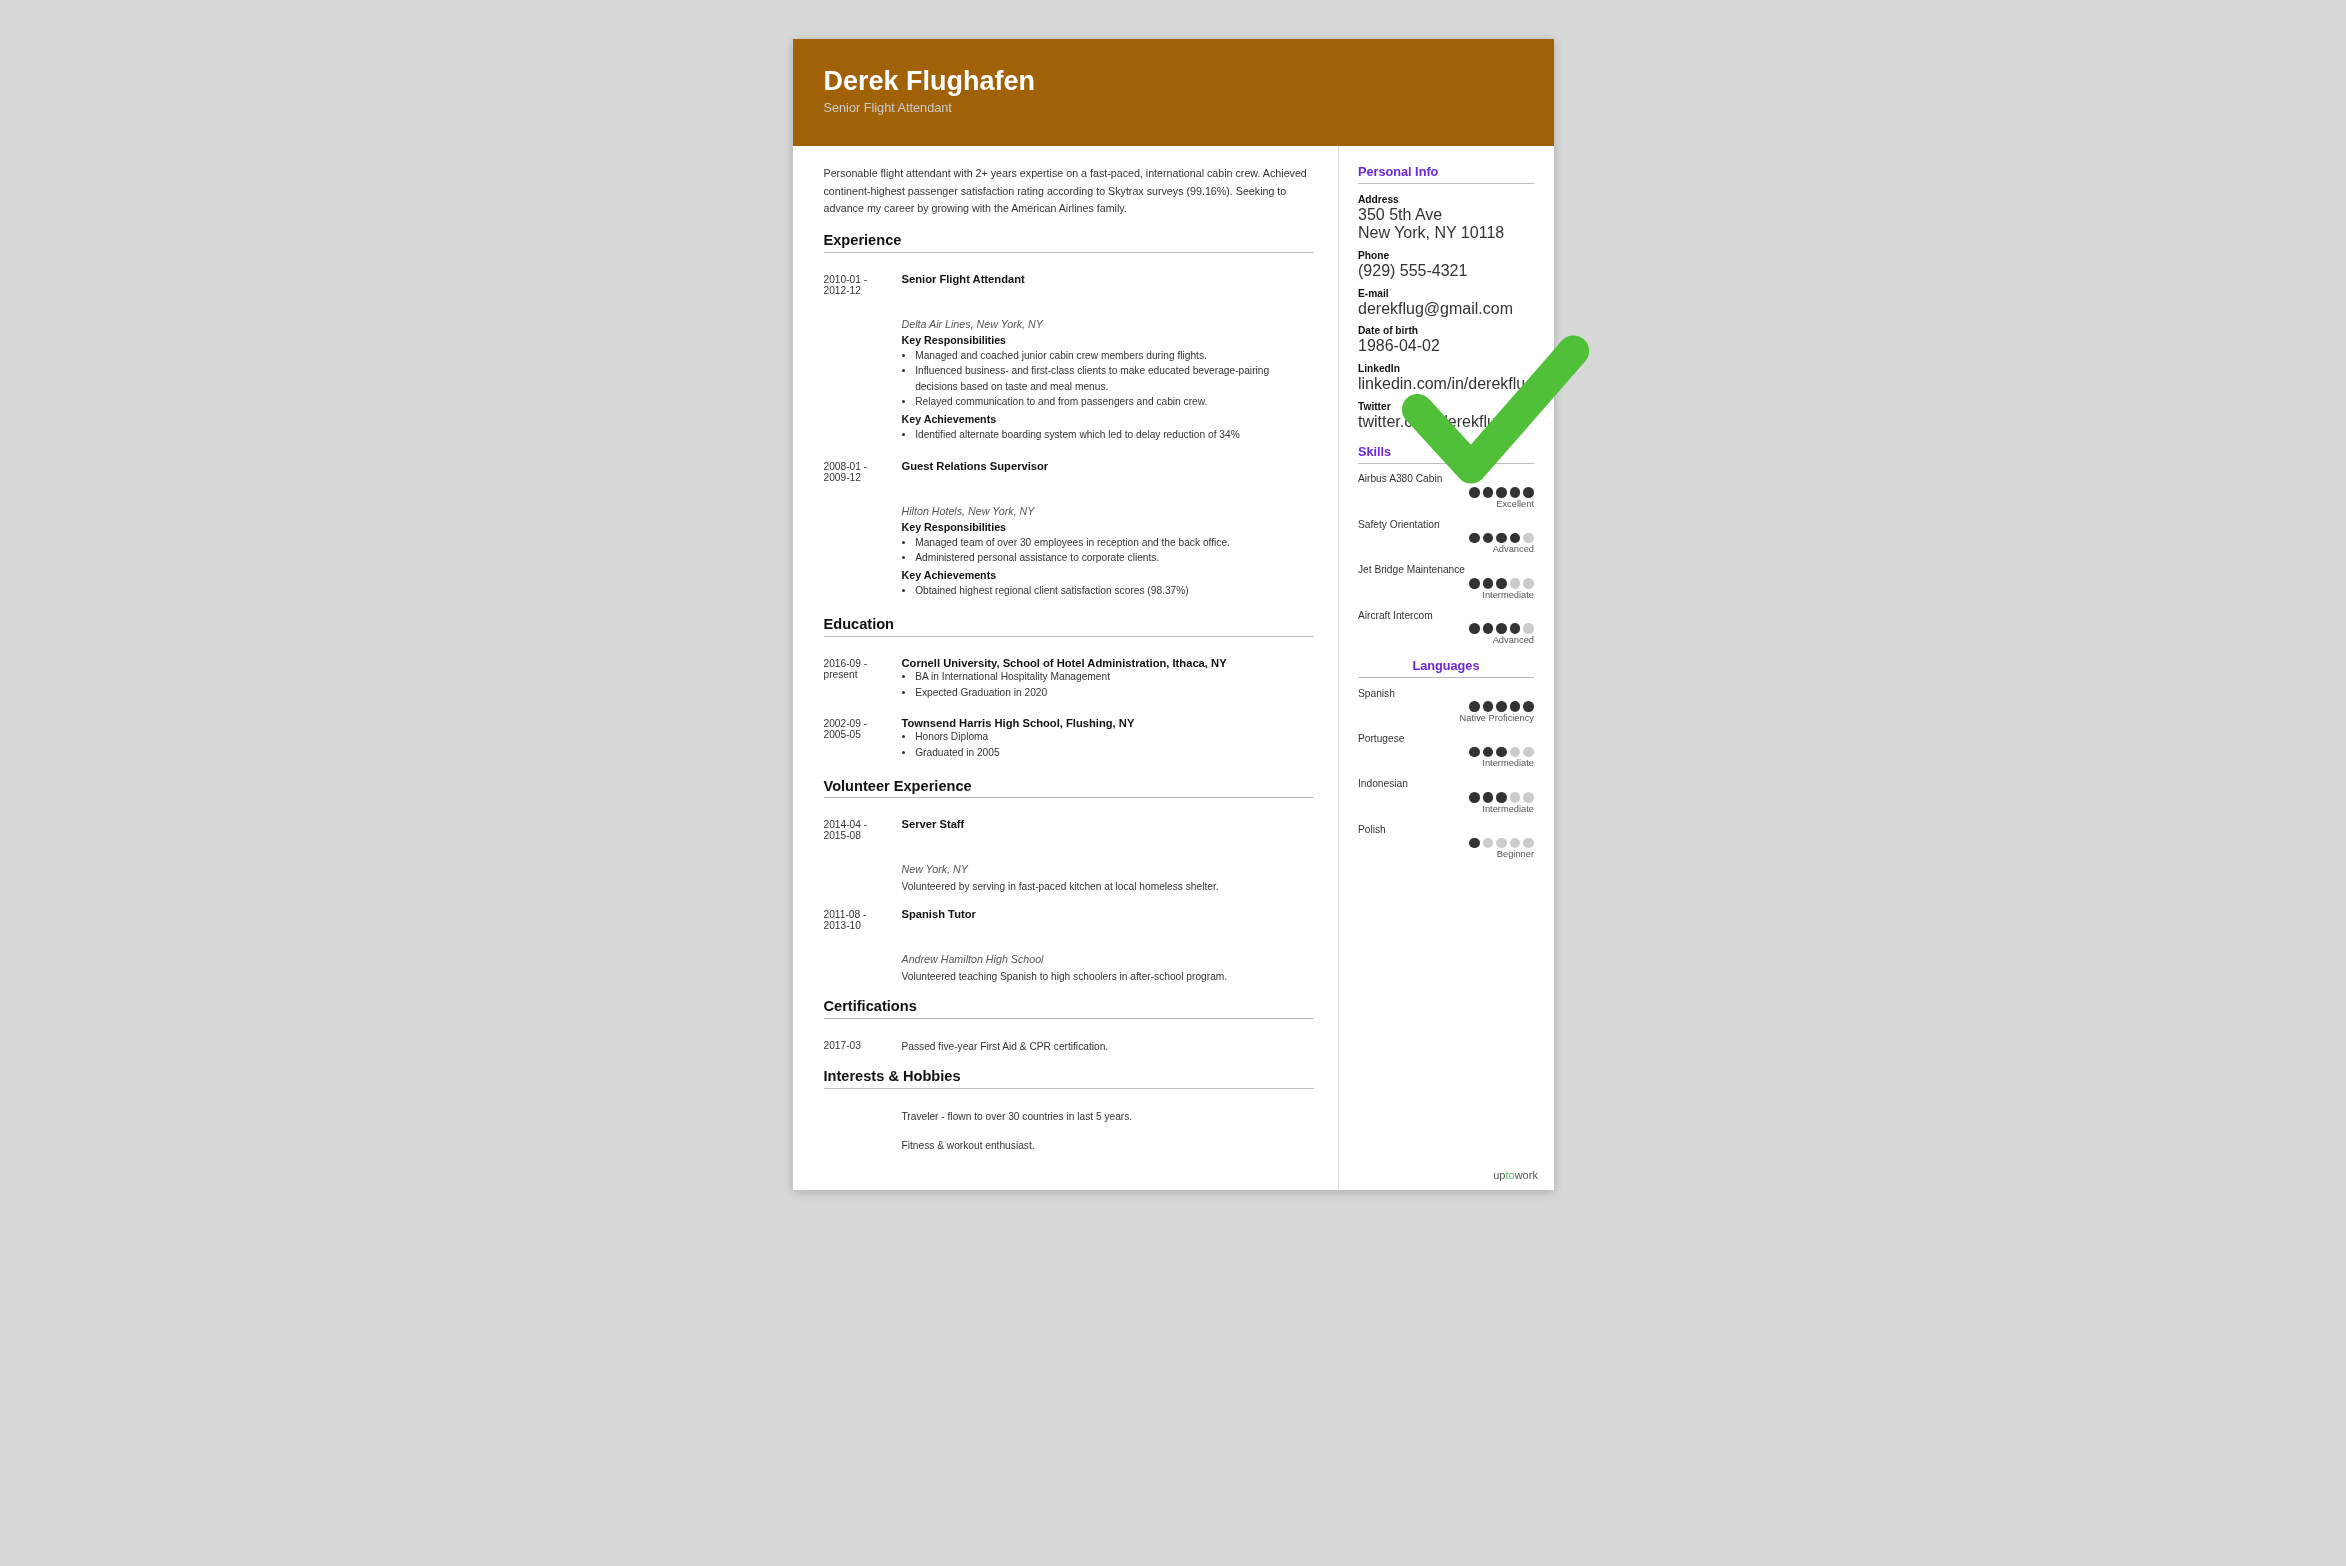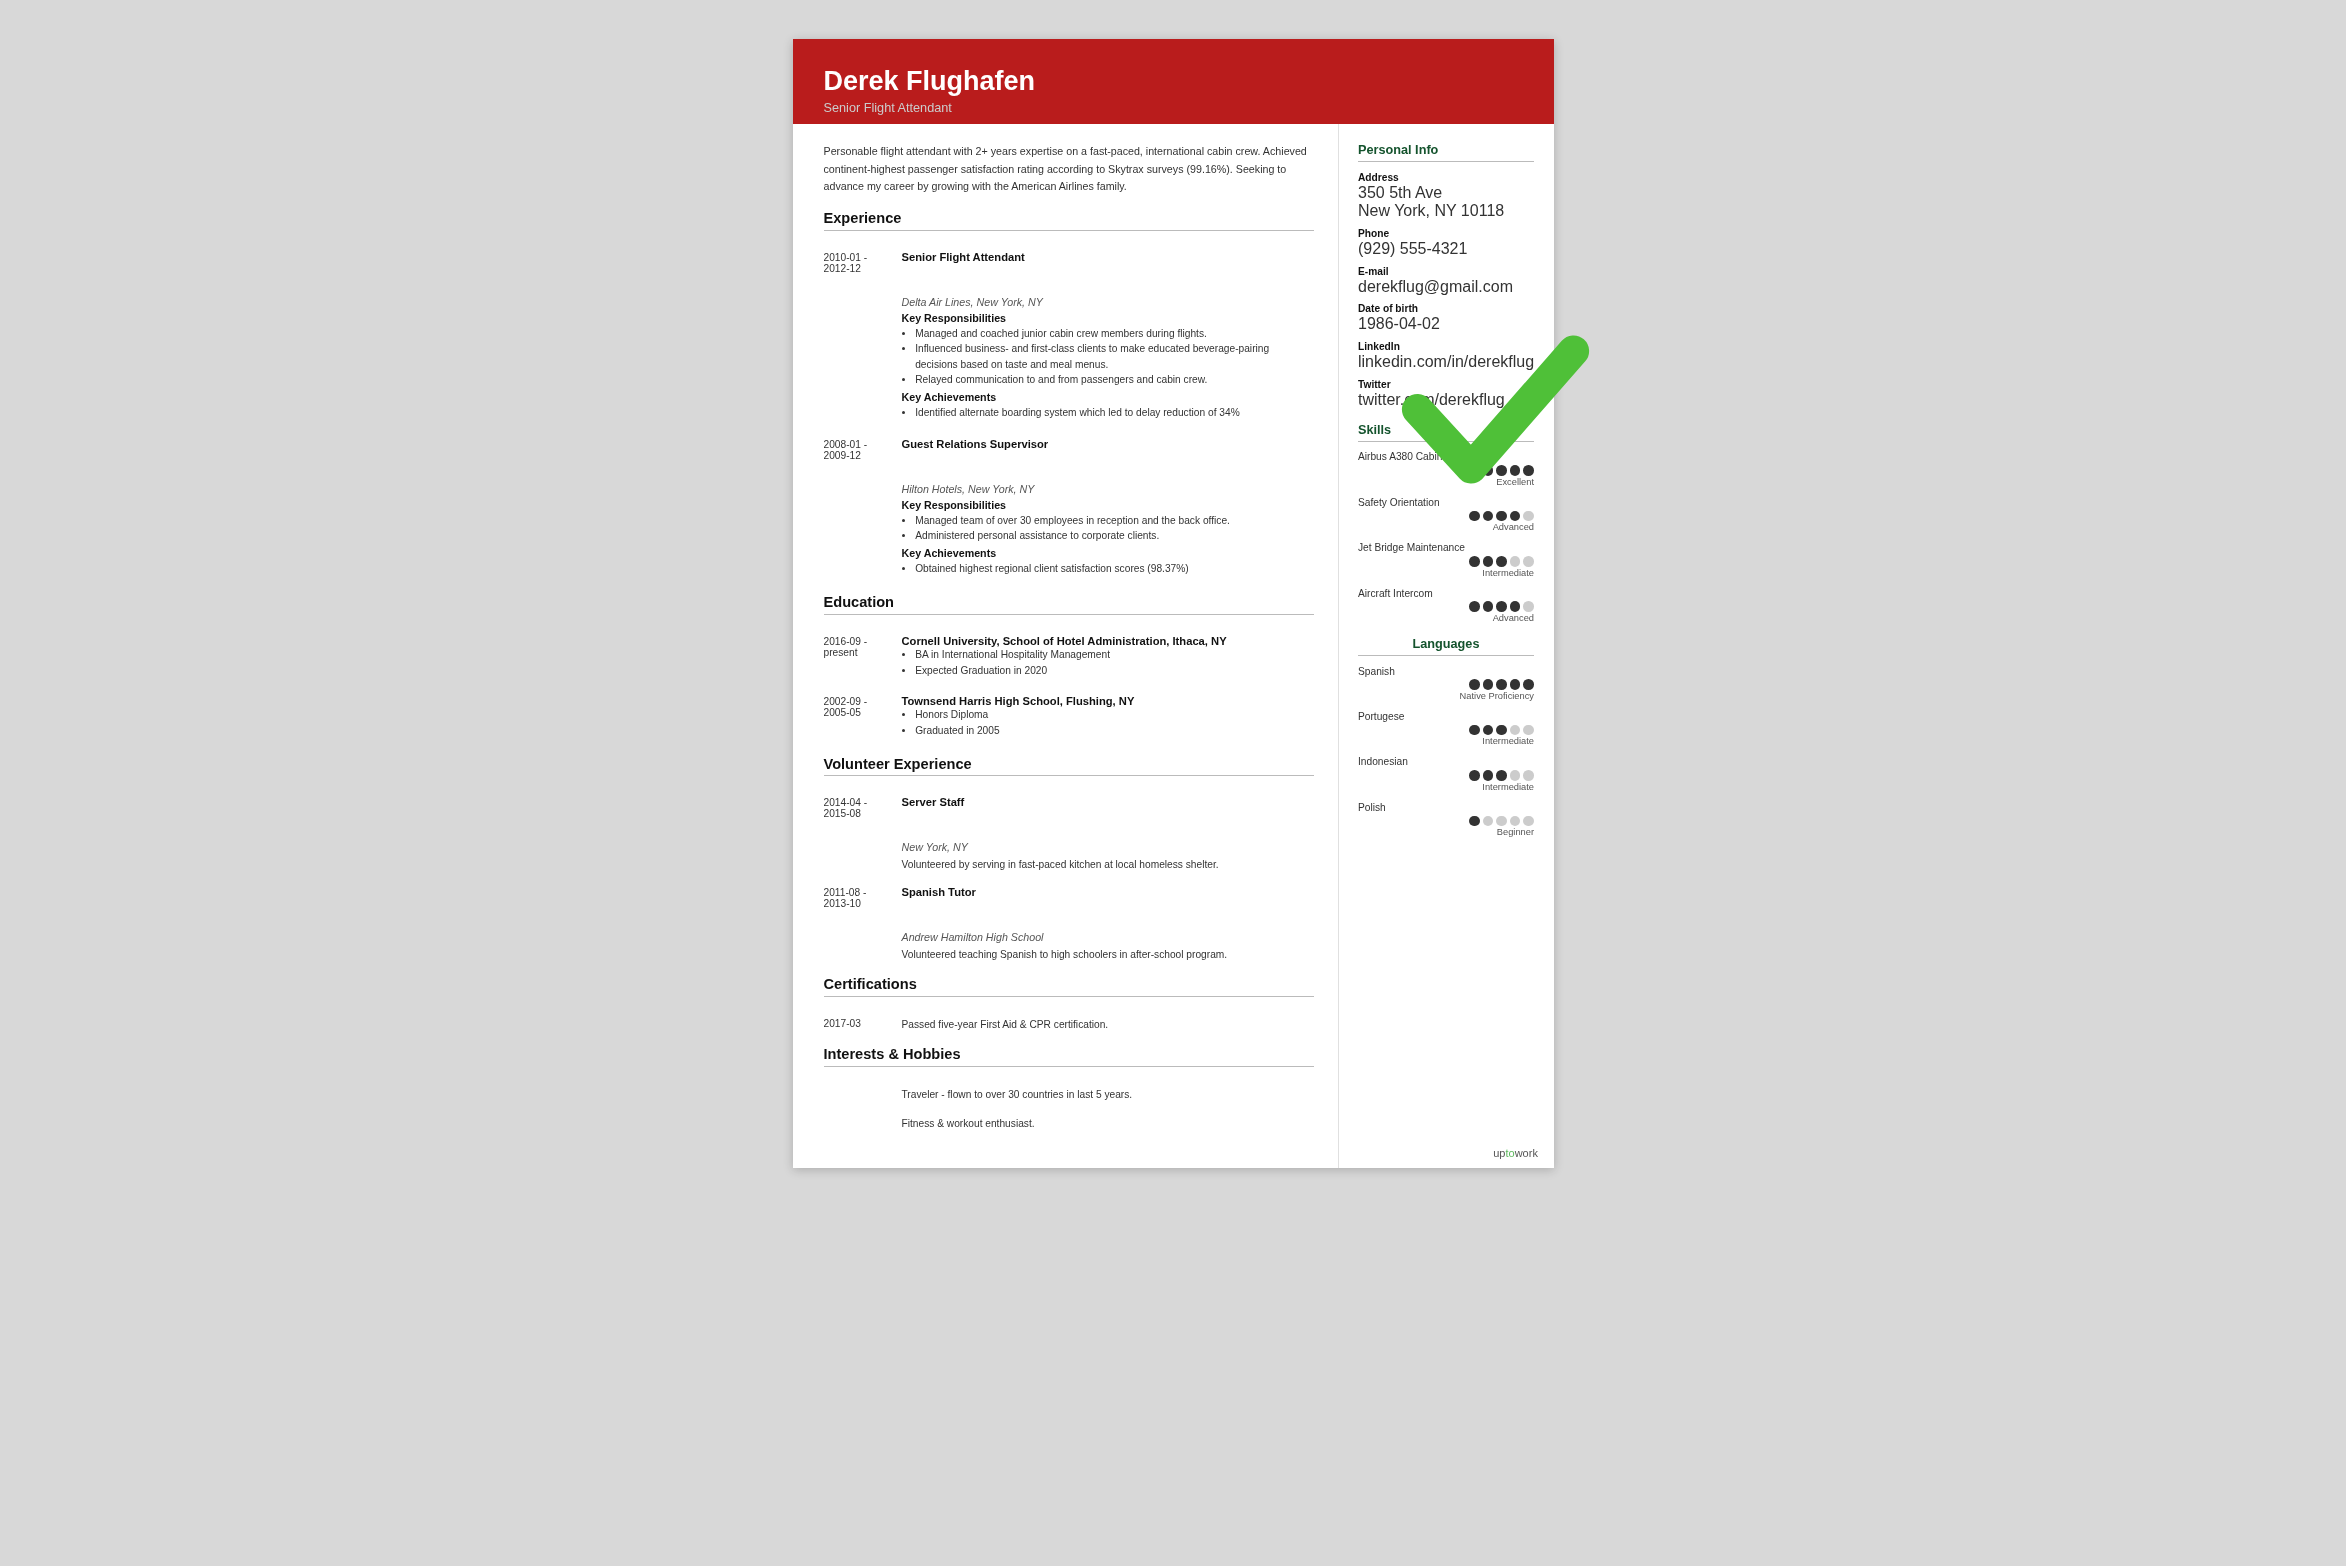--- a/index.html
+++ b/index.html
@@ -13,23 +13,23 @@
       padding: 39px 19.5px;
     }
     .resume-wrapper {
       background: #fff;
       width: 761px;
       box-shadow: 0 2px 9.8px rgba(0,0,0,0.2);
       position: relative;
     }
     
     .resume-header {
-      background: #b91c1c;
+      background: #a16207;
       color: #fff;
-      padding: 27px 31px 9px 31px;
+      padding: 27px 31px 31px 31px;
     }
     .resume-header h1 {
       font-size: 27px;
       font-weight: bold;
       margin-bottom: 3.9px;
     }
     .resume-header .subtitle {
       font-size: 12.7px;
       color: #ccc;
       font-weight: normal;
@@ -112,21 +112,21 @@
     }
     .entry-content .plain-text {
       font-size: 10.2px;
       color: #333;
       line-height: 1.5;
     }
     
     .side-section-title {
       font-size: 12.7px;
       font-weight: bold;
-      color: #14532d;
+      color: #6d28d9;
       border-bottom: 1px solid #bbb;
       padding-bottom: 3.9px;
       margin-bottom: 9.8px;
     }
     .info-block {
       margin-bottom: 7.8px;
     }
     .info-label {
       font-size: 10.2px;
       font-weight: bold;

